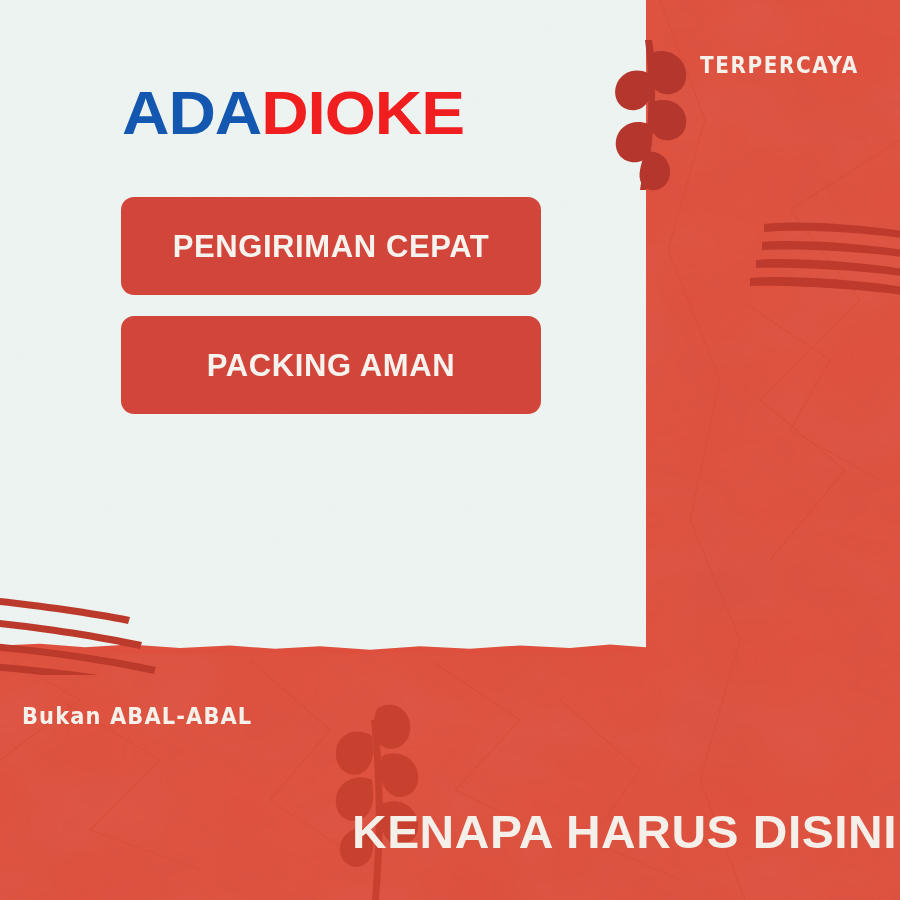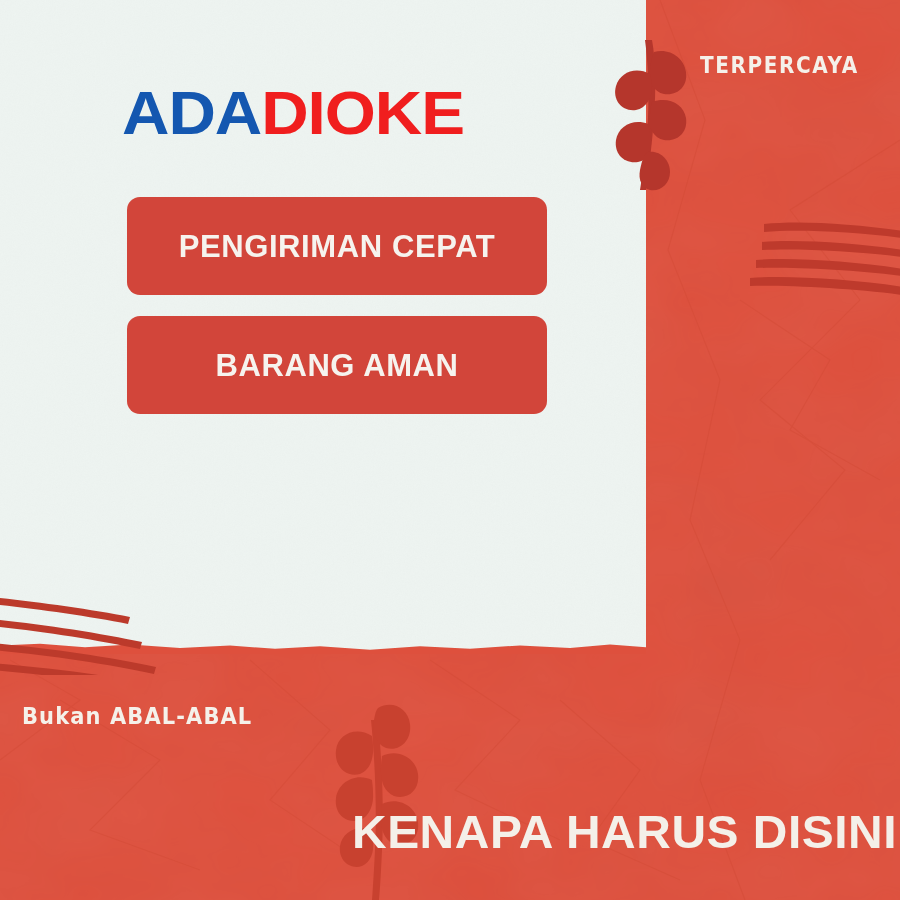--- a/index.html
+++ b/index.html
@@ -67,21 +67,21 @@
     font-family: "Liberation Sans", sans-serif;
     transform: scaleX(1.06);
     transform-origin: left center;
   }
   .logo .a { color: #1457B0; }
   .logo .b { color: #F01E1E; }
 
   
   .pills {
     position: absolute;
-    left: 127px;
+    left: 121px;
     top: 197px;
     width: 420px;
   }
   .pill {
     position: relative;
     width: 420px;
     height: 98px;
     background: #D2453A;
     border-radius: 13px;
     margin-bottom: 21px;
@@ -207,21 +207,21 @@
 
   <div class="logo">
     <span class="a">ADA</span><span class="b">DIOKE</span>
   </div>
 
   <div class="pills">
     <div class="pill">
       <span class="pill-label">PENGIRIMAN CEPAT</span>
     </div>
     <div class="pill">
-      <span class="pill-label">BARANG AMAN</span>
+      <span class="pill-label">PACKING AMAN</span>
     </div>
   </div>
 
   <svg class="deco" id="deco-leaf-top" viewBox="0 0 110 160">
     <g fill="#B5362C">
       <path d="M52 0 C56 22 56 50 54 78 C52 104 49 128 46 150 L40 150 C44 126 47 102 48 78 C49 50 48 22 45 0 Z"></path>
       <path d="M54 12 C70 8 84 18 86 32 C88 46 78 56 64 54 C54 52 48 42 50 30 C51 22 52 16 54 12 Z"></path>
       <path d="M50 34 C36 26 20 32 16 46 C12 60 22 72 36 70 C46 68 52 58 52 48 C52 42 51 38 50 34 Z"></path>
       <path d="M52 62 C68 56 84 64 86 78 C88 92 78 102 64 100 C54 98 48 88 50 78 C50 70 51 66 52 62 Z"></path>
       <path d="M48 84 C34 78 18 86 16 100 C14 114 24 124 38 122 C48 120 52 110 51 100 C50 92 49 88 48 84 Z"></path>

